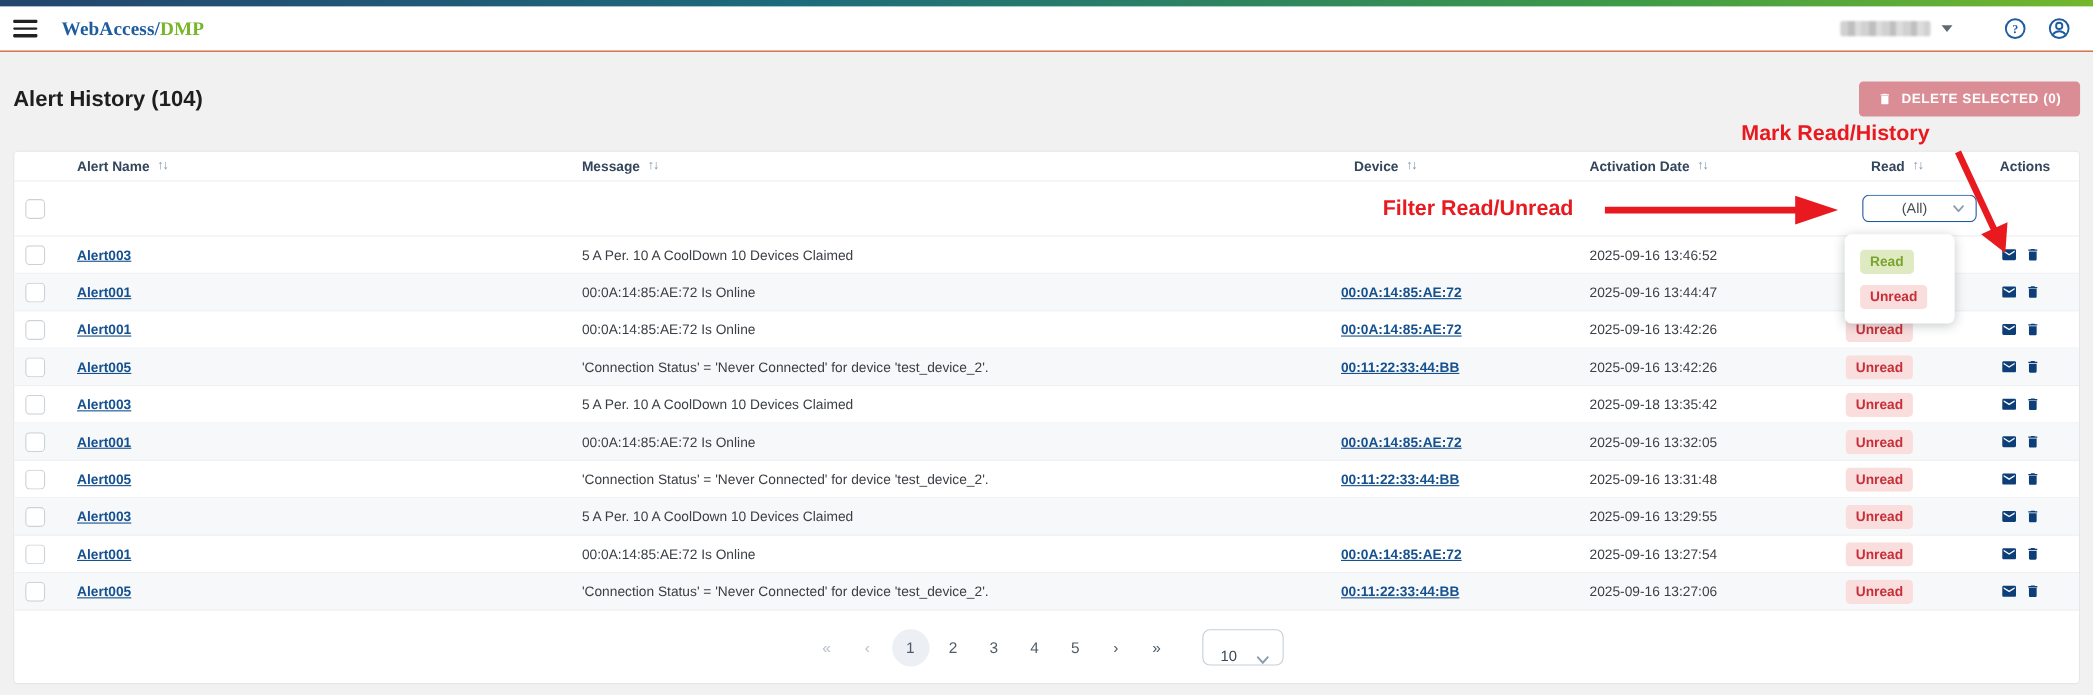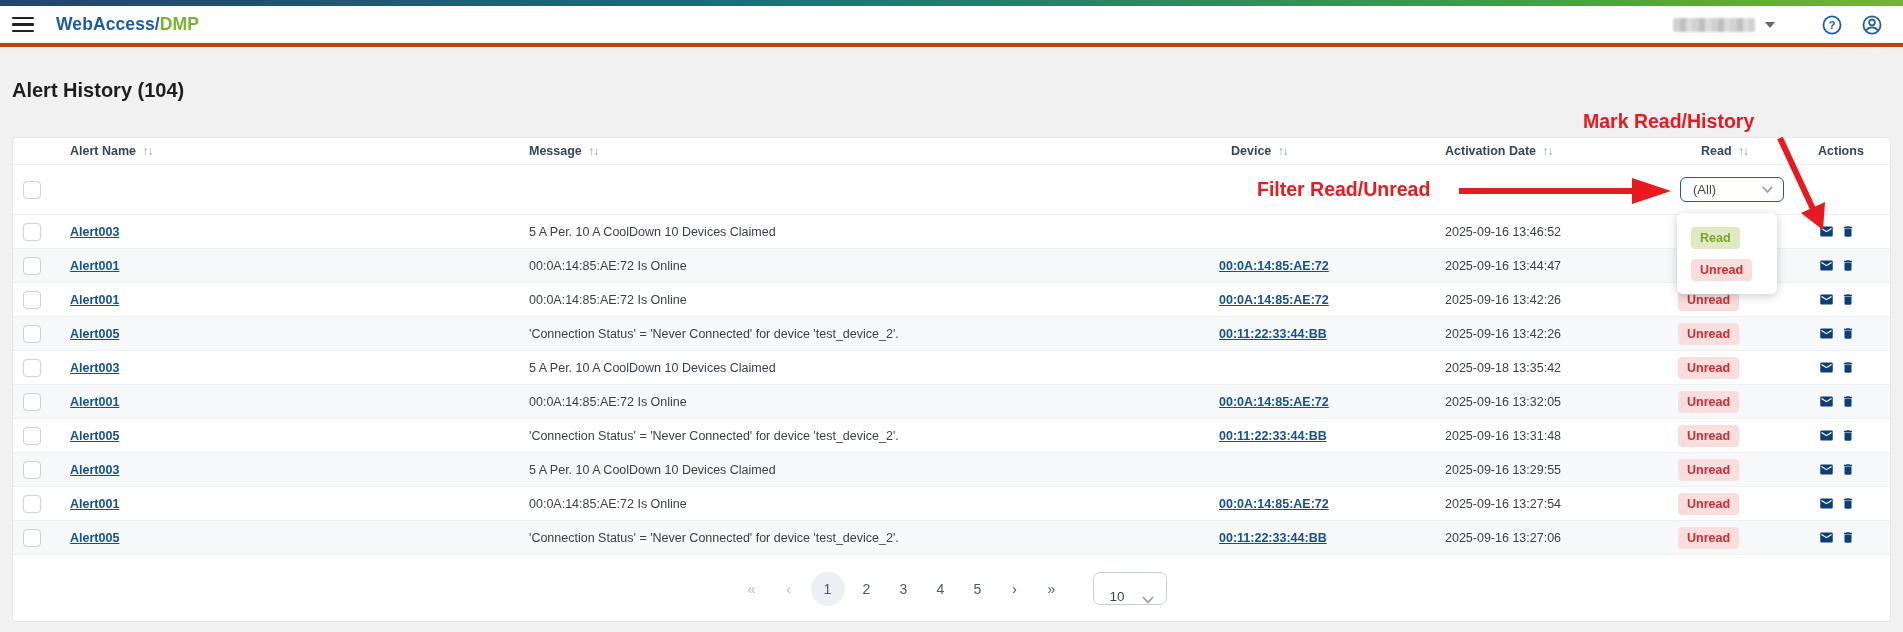--- a/index.html
+++ b/index.html
@@ -8,22 +8,22 @@
     font-family: "Liberation Sans", sans-serif;
     background:#f1f1f2;
     position:relative;
     overflow:hidden;
     color:#333;
   }
   
   .gradient-strip { height:6px; width:100%;
     background:linear-gradient(90deg,#24456e 0%,#1d6b7c 38%,#3f9a47 78%,#74b72c 100%); }
   
-  .app-header { height:41px; background:#fff; border-bottom:4px solid #c2410c;
-    display:flex; align-items:center; padding:0 20px 0 12px; }
+  .app-header { height:41px; background:#fff; border-bottom:1px solid #c2410c;
+    display:flex; align-items:center; padding:0 20px 0 12px;font-family:Liberation Serif, serif; }
   .hamburger { width:22px; display:flex; flex-direction:column; gap:4px; cursor:pointer; margin-right:22px;}
   .hamburger i { display:block; height:2.6px; background:#222; border-radius:1px;}
   .logo { font-size:17.5px; font-weight:bold; letter-spacing:.1px; cursor:pointer;}
   .logo .lp { color:var(--brand_blue); }
   .logo .la { color:var(--brand_green); }
   .header-spacer { flex:1; }
   .account { display:flex; align-items:center; gap:10px; margin-right:28px; cursor:pointer;}
   .redacted { width:82px; height:14px; border-radius:2px; opacity:.85; filter:blur(1.2px);
     background:repeating-linear-gradient(90deg,#cacaca 0 7px,#b5b5b5 7px 13px,#d6d6d6 13px 19px);}
   .caret-down { width:0; height:0; border:5px solid transparent; border-top:6px solid #5f6a75; margin-top:5px;}
@@ -64,23 +64,23 @@
     border-radius:4px; background:#fff; cursor:pointer; flex:0 0 auto;}
   .link { color:var(--link_blue); font-weight:bold; font-size:12.5px;
     text-decoration:underline; cursor:pointer; }
   .txt { font-size:12.5px; color:#3a3f45; }
   .badge { font-size:12.5px; font-weight:bold; border-radius:4px; padding:4px 9px; margin-left:5px;}
   .badge-unread { background:var(--unread_bg); color:var(--unread_text);text-align:center; }
   .badge-read { background:var(--read_bg); color:var(--read_text); }
   .action-icon { color:var(--icon_navy); cursor:pointer; display:flex; align-items:center;}
   .actions-cell { gap:6px; padding-left:9px; }
   
-  .all-select { margin-left:7px; width:104px; height:25px; border:1.5px solid var(--brand_blue);
+  .all-select { margin-left:20px; width:104px; height:25px; border:1.5px solid var(--brand_blue);
     border-radius:6px; background:#fff; display:flex; align-items:center; padding:0 10px 0 12px;
-    cursor:pointer; }
+    cursor:pointer;text-align:center; }
   .all-select span { font-size:13px; color:#454b52; flex:1; }
   
   .dropdown-panel { position:absolute; left:1664px; top:75px; width:100px; height:81px;
     background:#fff; border-radius:6px; box-shadow:0 2px 10px rgba(40,50,60,.25);
     z-index:50; display:flex; flex-direction:column; justify-content:center; gap:10px;
     padding-left:14px; }
   .dropdown-panel .badge { margin-left:0; align-self:flex-start; cursor:pointer;}
   
   .pagination { height:67px; display:flex; align-items:center; justify-content:center; gap:7px;}
   .pg-item { min-width:30px; height:34px; display:flex; align-items:center; justify-content:center;
@@ -122,20 +122,28 @@
         <circle cx="12" cy="12" r="9.3" fill="none" stroke="currentColor" stroke-width="1.9"></circle>
         <circle cx="12" cy="9.3" r="3.1" fill="none" stroke="currentColor" stroke-width="1.9"></circle>
         <path d="M5.8 17.8c1.5-2.1 3.7-3.2 6.2-3.2s4.7 1.1 6.2 3.2" fill="none" stroke="currentColor" stroke-width="1.9"></path>
       </svg>
   </div>
 </div>
 
 <div class="title-row">
   <div class="page-title">Alert History (104)</div>
   <div class="btn-group">
+    <button class="btn btn-delete">
+      <span style="display:flex">
+          <svg viewBox="0 0 24 24" width="13" height="14">
+            <path fill="#fff" d="M6 19c0 1.1.9 2 2 2h8c1.1 0 2-.9 2-2V7H6v12zM19 4h-3.5l-1-1h-5l-1 1H5v2h14V4z"></path>
+          </svg>
+        </span>
+      <span>DELETE SELECTED (0)</span>
+    </button>
   </div>
 </div>
 
 <div class="annotation ann-mark">Mark Read/History</div>
 <div class="annotation ann-filter">Filter Read/Unread</div>
 <svg class="arrow-overlay">
   <line x1="1459" y1="191" x2="1634" y2="191" stroke="#e8191f" stroke-width="6"></line>
   <polygon points="1632,178 1632,204 1671,191" fill="#e8191f"></polygon>
   <line x1="1780" y1="138" x2="1813" y2="209" stroke="#e8191f" stroke-width="6"></line>
   <polygon points="1823,230 1801,213 1825,202" fill="#e8191f"></polygon>

